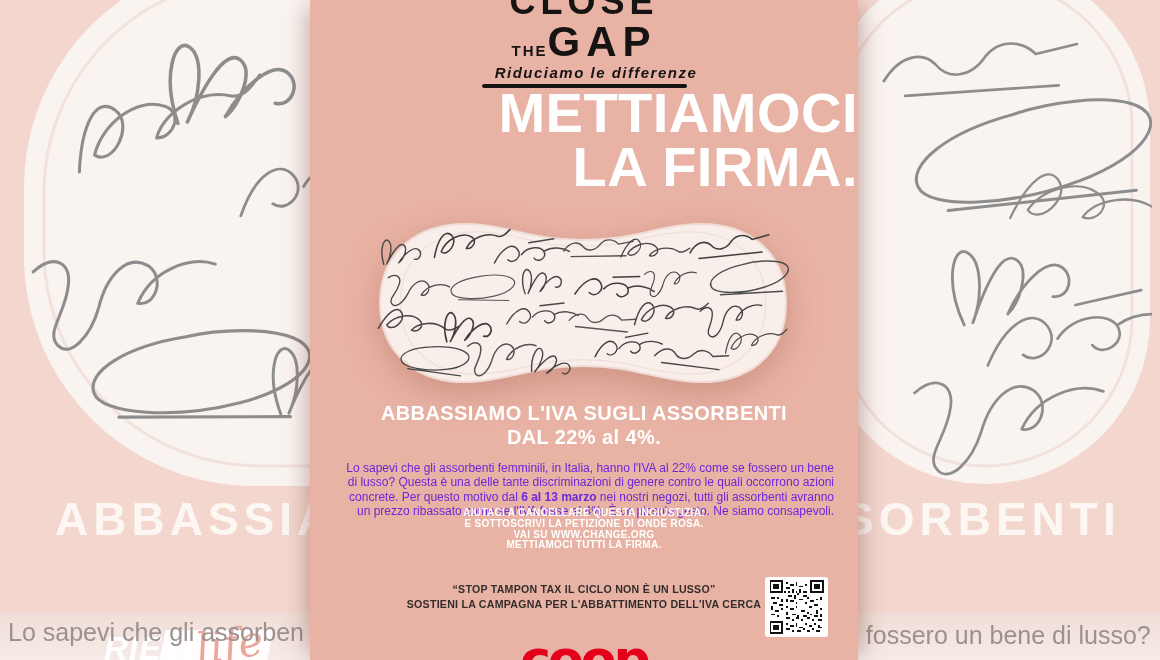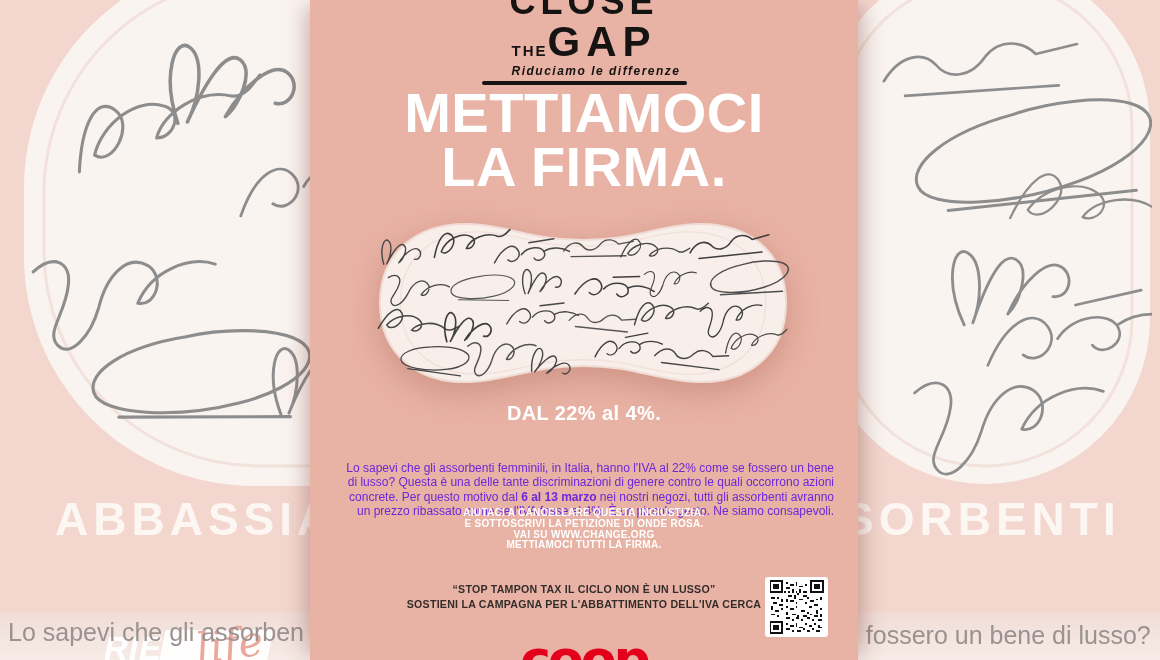--- a/index.html
+++ b/index.html
@@ -30,24 +30,24 @@
 
   
   .poster{position:absolute;left:310px;top:0;width:548px;height:660px;background:#e8b2a4;
           z-index:5;overflow:hidden;
           box-shadow:10px 0 22px -6px rgba(122,62,52,.38),-10px 0 22px -6px rgba(122,62,52,.34);}
   .logo{position:absolute;top:-16px;left:0;width:100%;text-align:center;color:#161412;line-height:1;}
   .logo-close{font-size:36px;font-weight:900;letter-spacing:5px;}
   .logo-thegap{margin-top:1px;font-weight:900;}
   .logo-the{font-size:15px;letter-spacing:2px;}
   .logo-gap{font-size:42px;letter-spacing:6px;}
-  .logo-tagline{margin-top:2px;font-size:12px;font-weight:bold;font-style:italic;letter-spacing:1.5px;margin-left:24px;}
+  .logo-tagline{margin-top:2px;font-size:15px;font-weight:bold;font-style:italic;letter-spacing:1.5px;margin-left:24px;}
   .logo-bar{width:205px;height:4px;background:#161412;margin:4px auto 0;border-radius:2px;}
 
-  .headline{position:absolute;top:86px;left:0;width:100%;margin:0;text-align:center;
+  .headline{position:absolute;top:86px;left:0;width:100%;margin:0;text-align:right;
             color:#ffffff;font-size:56px;font-weight:800;line-height:.97;letter-spacing:.5px;}
   .headline span{display:block;}
 
   .pad-wrap{position:absolute;top:208px;left:50%;transform:translateX(-50%);width:452px;height:190px;
             filter:drop-shadow(0 10px 16px rgba(158,88,72,.35));}
 
   .subhead{position:absolute;top:401px;left:0;width:100%;text-align:center;color:#ffffff;
            font-size:20px;font-weight:bold;line-height:1.2;letter-spacing:.4px;}
   .body-text{position:absolute;top:449px;left:24px;right:24px;text-align:right;color:#6d28d9;
              font-size:12px;line-height:1.2;}
@@ -165,20 +165,21 @@
           <use href="#sig-d" transform="translate(108,130) rotate(-4) scale(1.05)" stroke="#525252"></use>
           <use href="#sig-f" transform="translate(172,136) rotate(7)"></use>
           <use href="#sig-b" transform="translate(235,130) rotate(-6) scale(0.95)" stroke="#3e3e3e"></use>
           <use href="#sig-e" transform="translate(298,134) rotate(5) scale(1.05)"></use>
           <use href="#sig-a" transform="translate(362,126) rotate(-11) scale(0.9)" stroke="#4d4d4d"></use>
         </g>
       </svg>
     </div>
 
     <div class="subhead">
+      <div>ABBASSIAMO L'IVA SUGLI ASSORBENTI</div>
       <div>DAL 22% al 4%.</div>
     </div>
 
     <p class="body-text"><span>Lo sapevi che gli assorbenti femminili, in Italia, hanno l'IVA al 22% come se fossero un bene di lusso? Questa è una delle tante discriminazioni di genere contro le quali occorrono azioni concrete. Per questo motivo dal </span><strong>6 al 13 marzo</strong><span> nei nostri negozi, tutti gli assorbenti avranno un prezzo ribassato come se l'IVA fosse al 4%. È un piccolo gesto. Ne siamo consapevoli.</span></p>
 
     <div class="cta">
       <div>AIUTACI A CANCELLARE QUESTA INGIUSTIZIA:</div>
       <div>E SOTTOSCRIVI LA PETIZIONE DI ONDE ROSA.</div>
       <div>VAI SU WWW.CHANGE.ORG</div>
       <div>METTIAMOCI TUTTI LA FIRMA.</div>

